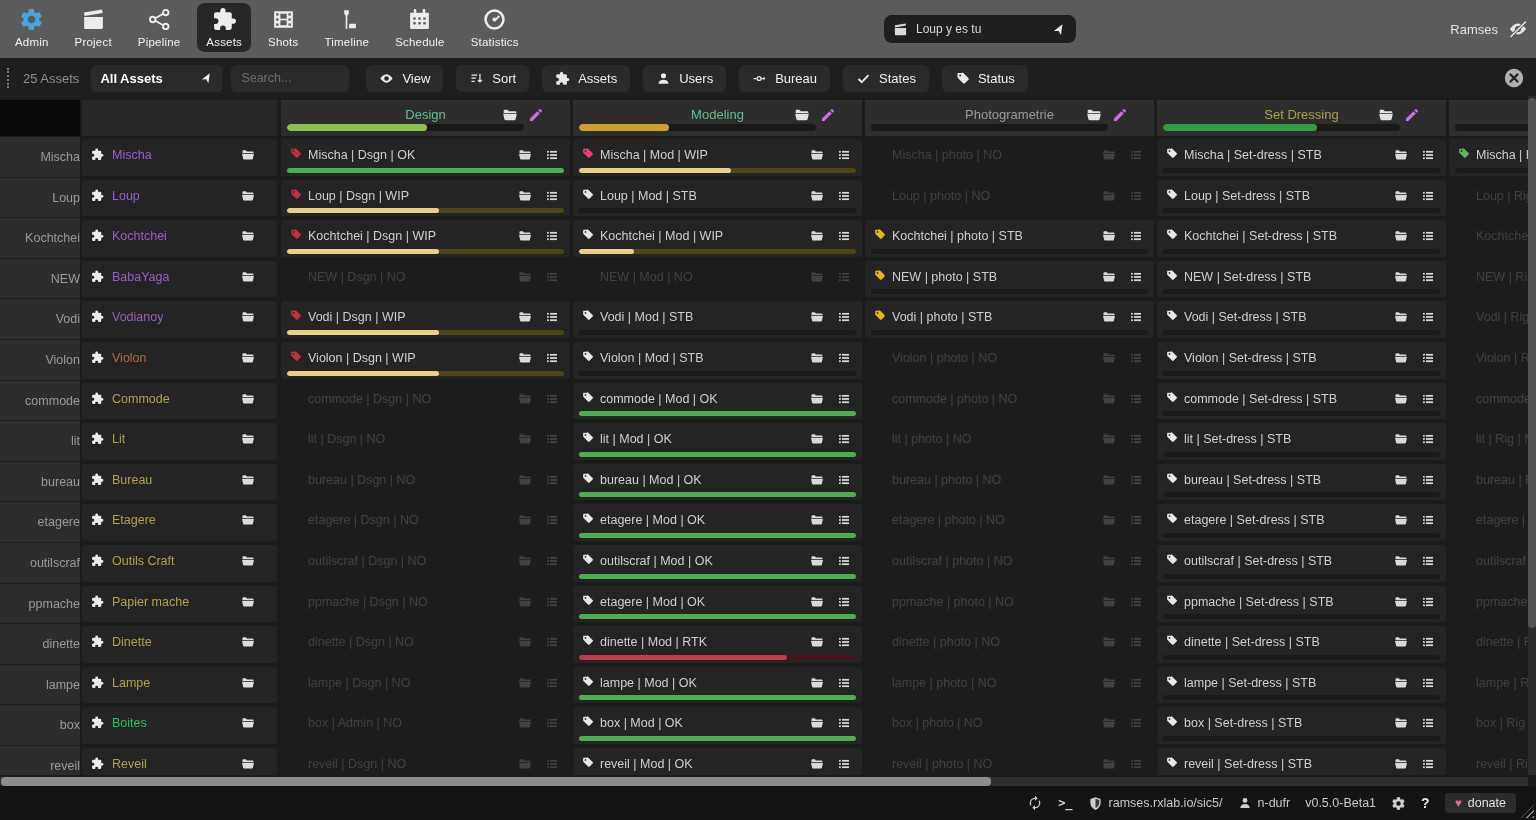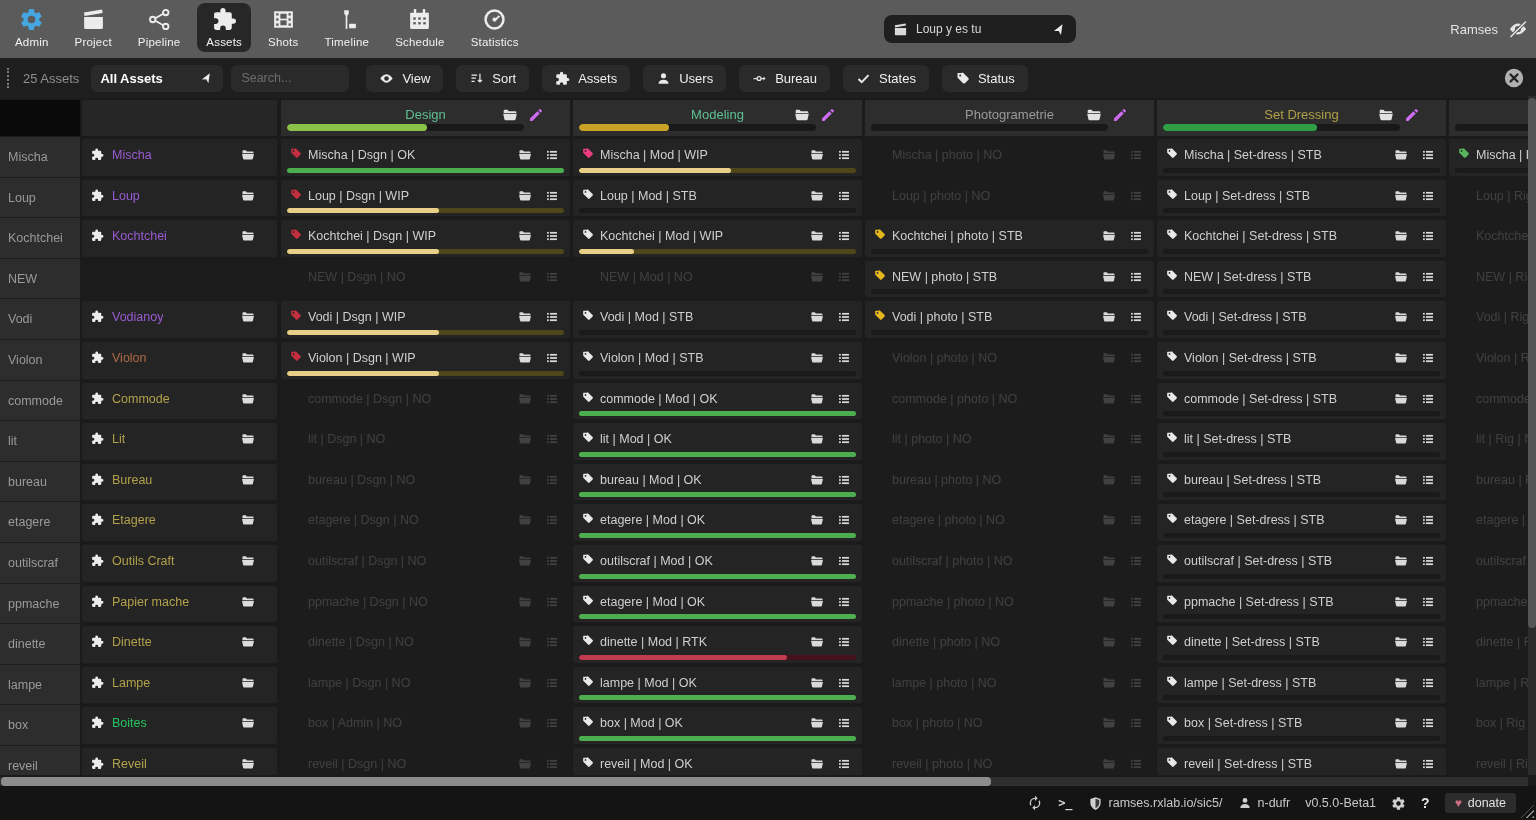--- a/index.html
+++ b/index.html
@@ -48,21 +48,21 @@
   .asset-header{position:absolute;left:82px;top:100px;width:195px;height:36px;background:#262626;}
   #thead{position:absolute;top:100px;left:0;width:1528px;height:36px;overflow:hidden;}
   .step-header{position:absolute;top:0;height:36px;background:#2d2d2d;}
   .step-name{position:absolute;left:0;right:0;top:7px;text-align:center;font-size:13px;}
   .hicon{position:absolute;top:7px;width:16px;height:16px;color:#e2e2e2;cursor:pointer;}
   .folder-pos{right:52px;}
   .pencil-pos{right:26px;color:#cf6bf0;}
   .hbar{position:absolute;left:6px;right:46px;bottom:5px;height:7px;background:#191919;border-radius:3.5px;overflow:hidden;}
   .hfill{height:100%;border-radius:3.5px;}
 
-  #tbody{position:absolute;top:137px;left:0;width:1528px;height:638px;overflow:hidden;}
+  #tbody{position:absolute;top:137px;left:0;width:1528px;height:638px;overflow:hidden;text-align:right;}
   .rowlabel{position:absolute;left:0;width:80px;height:40.6px;background:#2d2d2d;
             border-bottom:1px solid #1e1e1e;color:#9a9a9a;font-size:12.5px;line-height:40px;
             padding-left:8px;white-space:nowrap;overflow:hidden;cursor:pointer;}
   .cell{position:absolute;height:36.6px;background:#242424;border-radius:2px;cursor:pointer;}
   .asset-puz{position:absolute;left:9px;top:9px;color:#ececec;}
   .aname{position:absolute;left:30px;top:9px;font-size:12.5px;white-space:nowrap;overflow:hidden;max-width:130px;}
   .afold{position:absolute;right:22px;top:9px;color:#dcdcdc;}
   .ctag{position:absolute;left:8px;top:8px;}
   .ctext{position:absolute;left:27px;top:9px;font-size:12.5px;color:#cfcfcf;white-space:nowrap;
          overflow:hidden;max-width:195px;}
@@ -749,20 +749,34 @@
             <rect x="3.5" y="16" width="3" height="3"></rect>
             <rect x="8.5" y="16" width="12" height="3"></rect>
           </svg>
         </span>
         <div class="cbar stb"></div>
       </div>
       <div class="cell off" style="top: 83.2px; left: 1449px; width: 289px;">
         <span class="ctext">Kochtchei | Rig | NO</span>
       </div>
       <div class="rowlabel" style="top: 121.8px;">NEW</div>
+      <div class="cell" style="top: 123.8px; left: 82px; width: 195px;">
+        <span class="icn i13 asset-puz">
+          <svg viewBox="0 0 24 24" fill="currentColor">
+            <path d="M20.5 11H19V7a2 2 0 00-2-2h-4V3.5a2.5 2.5 0 00-5 0V5H4a2 2 0 00-2 2v3.8h1.5a2.7 2.7 0 010 5.4H2V20c0 1.1.9 2 2 2h3.8v-1.5a2.7 2.7 0 015.4 0V22H17a2 2 0 002-2v-4h1.5a2.5 2.5 0 000-5z"></path>
+          </svg>
+        </span>
+        <span class="aname" style="color: rgb(154, 91, 210);">BabaYaga</span>
+        <span class="icn i14 afold">
+          <svg viewBox="0 0 24 24" fill="currentColor">
+            <path d="M2.5 5.5A1.5 1.5 0 014 4h4.2l2 2.2H20a1.5 1.5 0 011.5 1.5V9H2.5z"></path>
+            <path d="M1.8 10.3h20.4l-1.8 8.2a1.5 1.5 0 01-1.5 1.2H5.1a1.5 1.5 0 01-1.5-1.2z"></path>
+          </svg>
+        </span>
+      </div>
       <div class="cell off" style="top: 123.8px; left: 281px; width: 289px;">
         <span class="ctext">NEW | Dsgn | NO</span>
         <span class="icn i14 cfold">
           <svg viewBox="0 0 24 24" fill="currentColor">
             <path d="M2.5 5.5A1.5 1.5 0 014 4h4.2l2 2.2H20a1.5 1.5 0 011.5 1.5V9H2.5z"></path>
             <path d="M1.8 10.3h20.4l-1.8 8.2a1.5 1.5 0 01-1.5 1.2H5.1a1.5 1.5 0 01-1.5-1.2z"></path>
           </svg>
         </span>
         <span class="icn i14 clist">
           <svg viewBox="0 0 24 24" fill="currentColor">

